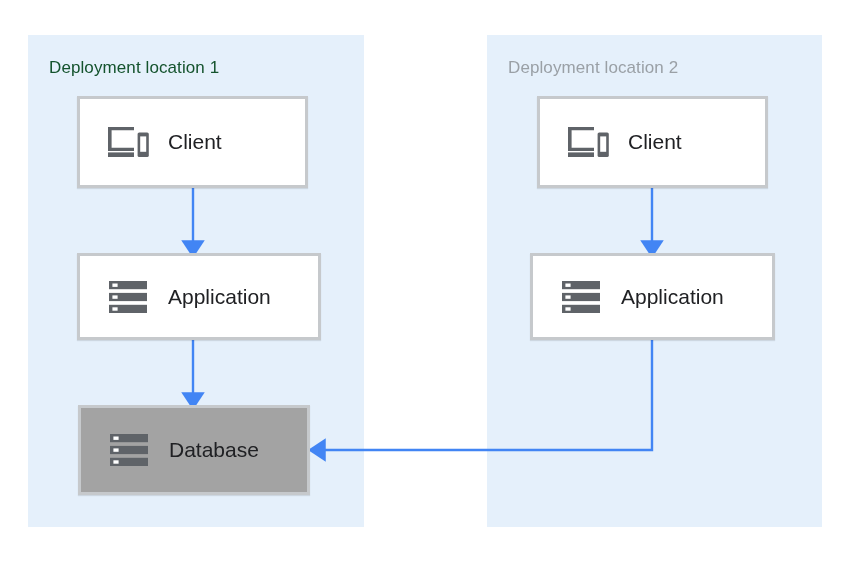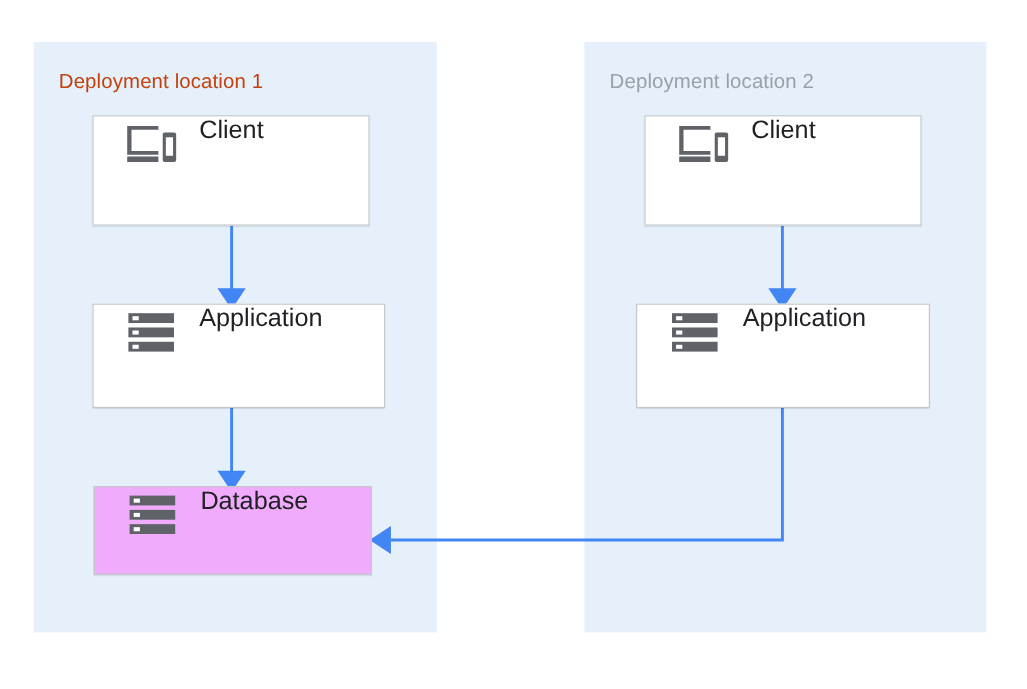--- a/index.html
+++ b/index.html
@@ -23,24 +23,24 @@
     position: absolute;
     color: #9aa0a6;
     font-size: 17px;
     font-family: "Liberation Sans", sans-serif;
     letter-spacing: 0.1px;
     white-space: nowrap;
   }
   .node {
     position: absolute;
     background: #ffffff;
-    border: 1px solid #7f1d1d;
+    border: 3px solid #7f1d1d;
     box-sizing: border-box;
     display: flex;
-    align-items: flex-start;
+    align-items: center;
     box-shadow: 0 1px 1px rgba(0,0,0,0.10);
   }
   .node-icon {
     width: 52px;
     height: 46px;
     margin-left: 22px;
     flex: 0 0 auto;
     display: flex;
     align-items: center;
     justify-content: center;
@@ -60,21 +60,21 @@
     height: 574px;
     pointer-events: none;
   }
 </style>
 </head>
 <body>
 
 <div id="canvas">
 
   <div class="zone" id="zone-1-box" style="left: 28px; top: 35px; width: 336px; height: 492px; background: rgb(229, 240, 251);"></div>
-  <div class="zone-label" id="zone-1-label" style="left: 49px; top: 58px; color: #c2410c;">Deployment location 1</div>
+  <div class="zone-label" id="zone-1-label" style="left: 49px; top: 58px; color: #14532d;">Deployment location 1</div>
 
   <div class="zone" id="zone-2-box" style="left: 487px; top: 35px; width: 335px; height: 492px; background: rgb(229, 240, 251);"></div>
   <div class="zone-label" id="zone-2-label" style="left: 508px; top: 58px; color: rgb(154, 160, 166); text-align: right;">Deployment location 2</div>
 
   <svg class="edge-layer" viewBox="0 0 856 574">
     <defs>
       <marker id="arrow-down" markerWidth="11" markerHeight="11" refX="2.6" refY="5.5" orient="auto" markerUnits="strokeWidth">
         <path d="M 0.2,0.6 L 0.2,10.4 L 7.6,5.5 Z" fill="#4285f4"></path>
       </marker>
     </defs>
@@ -115,21 +115,21 @@
         <rect x="4.4" y="3.5" width="5.2" height="3.4" fill="#ffffff"></rect>
         <rect x="1" y="12.9" width="38" height="8.2" fill="#5f6368"></rect>
         <rect x="4.4" y="15.4" width="5.2" height="3.4" fill="#ffffff"></rect>
         <rect x="1" y="24.8" width="38" height="8.2" fill="#5f6368"></rect>
         <rect x="4.4" y="27.3" width="5.2" height="3.4" fill="#ffffff"></rect>
       </svg>
     </span>
     <span class="node-label">Application</span>
   </div>
 
-  <div class="node" id="node-database-1" style="left: 78px; top: 405px; width: 232px; height: 74px; background: #f0abfc; border-color: rgb(198, 201, 204);">
+  <div class="node" id="node-database-1" style="left: 78px; top: 405px; width: 232px; height: 90px; background: #a3a3a3; border-color: rgb(198, 201, 204);">
     <span class="node-icon">
       <svg width="40" height="34" viewBox="0 0 40 34" aria-hidden="true">
         <rect x="1" y="1" width="38" height="8.2" fill="#5f6368"></rect>
         <rect x="4.4" y="3.5" width="5.2" height="3.4" fill="#ffffff"></rect>
         <rect x="1" y="12.9" width="38" height="8.2" fill="#5f6368"></rect>
         <rect x="4.4" y="15.4" width="5.2" height="3.4" fill="#ffffff"></rect>
         <rect x="1" y="24.8" width="38" height="8.2" fill="#5f6368"></rect>
         <rect x="4.4" y="27.3" width="5.2" height="3.4" fill="#ffffff"></rect>
       </svg>
     </span>

